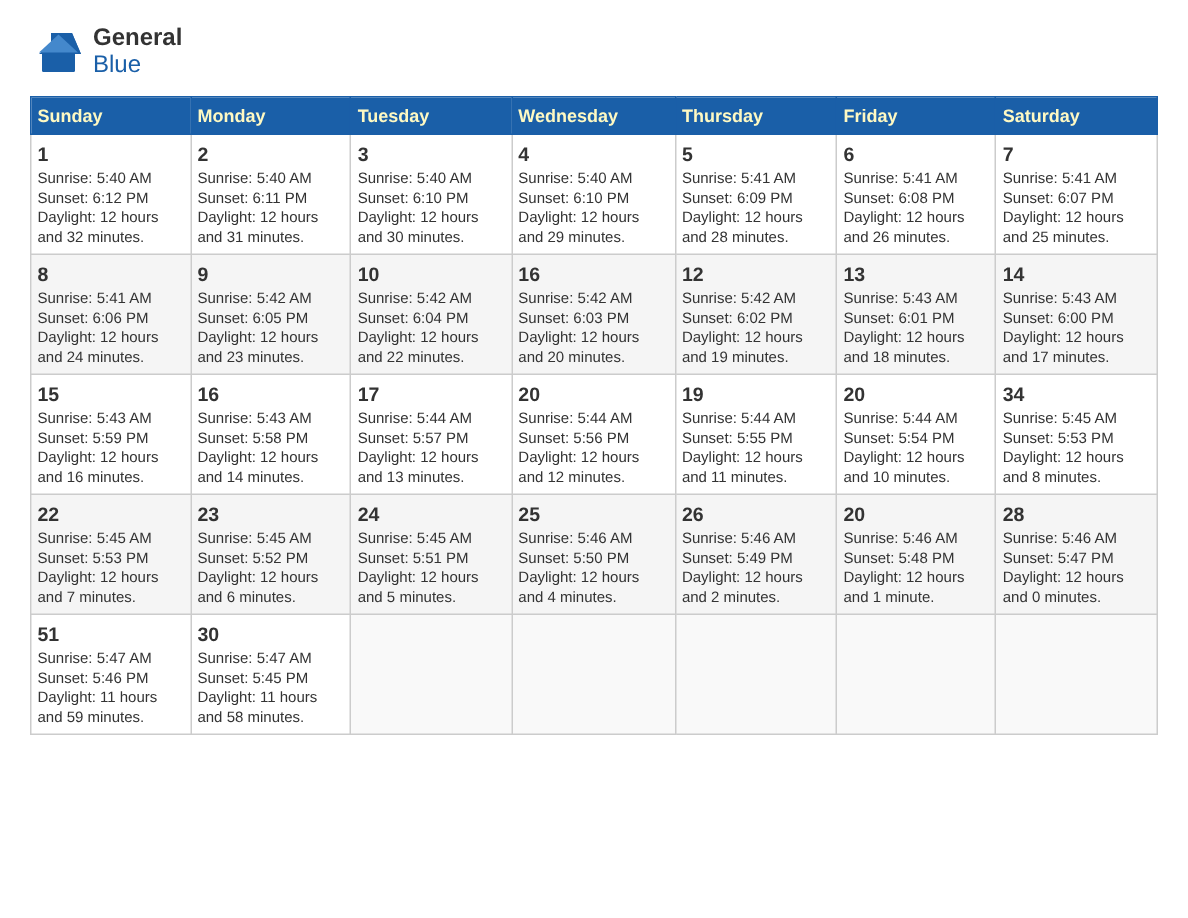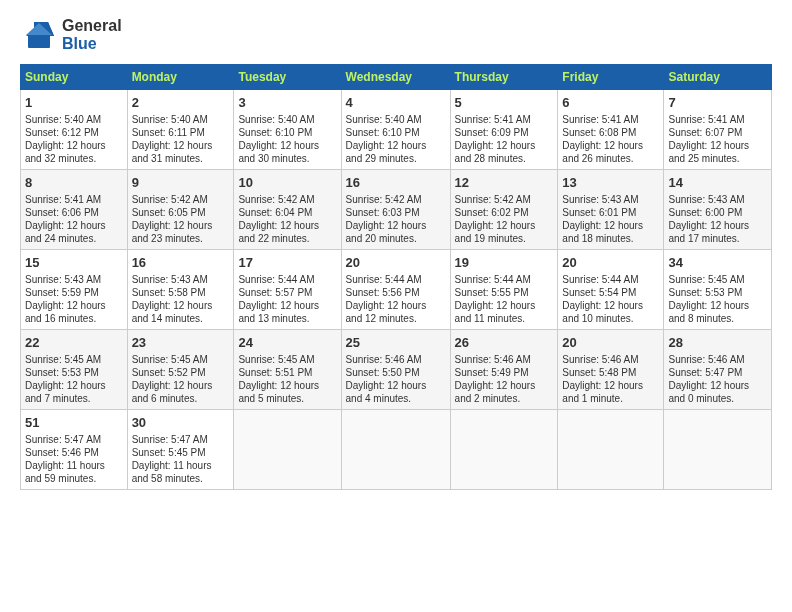--- a/index.html
+++ b/index.html
@@ -39,21 +39,21 @@
       font-size: 14px;
       color: #555;
     }
     .calendar {
       width: 100%;
       border-collapse: collapse;
       font-size: 10.5px;
     }
     .calendar thead th {
       background: #1a5fa8;
-      color: #bef264;
+      color: #fef9c3;
       padding: 5px 4px;
       text-align: left;
       font-size: 12px;
       font-weight: bold;
       border: 1px solid #1a5fa8;
     }
     .calendar tbody td {
       border: 1px solid #ccc;
       vertical-align: top;
       padding: 4px 4px 3px 4px;
@@ -93,21 +93,21 @@
     <svg width="38" height="38" viewBox="0 0 38 38">
       <polygon points="14,6 28,6 34,20 14,20" fill="#1a5fa8"></polygon>
       <polygon points="14,6 28,6 34,20 14,20" fill="#1a5fa8"></polygon>
 
       <rect x="8" y="18" width="22" height="14" fill="#1a5fa8" rx="1"></rect>
       <polygon points="6,20 19,8 32,20" fill="#1a5fa8"></polygon>
       <polygon points="6,19 19,7 32,19" fill="#4488cc"></polygon>
     </svg>
     <div>
       <div style="font-size:16px;font-weight:bold;color:#333;line-height:1.1;">General</div>
-      <div style="font-size:16px;font-weight:bold;color:#1a5fa8;line-height:1.1;">Blue</div>
+      <div style="font-size:16px;font-weight:normal;color:#1a5fa8;line-height:1.1;">Blue</div>
     </div>
   </div>
 </div>
     <div class="title-area">
       <div class="month-title"></div>
       <div class="location"></div>
     </div>
   </div>
 
   <table class="calendar">

